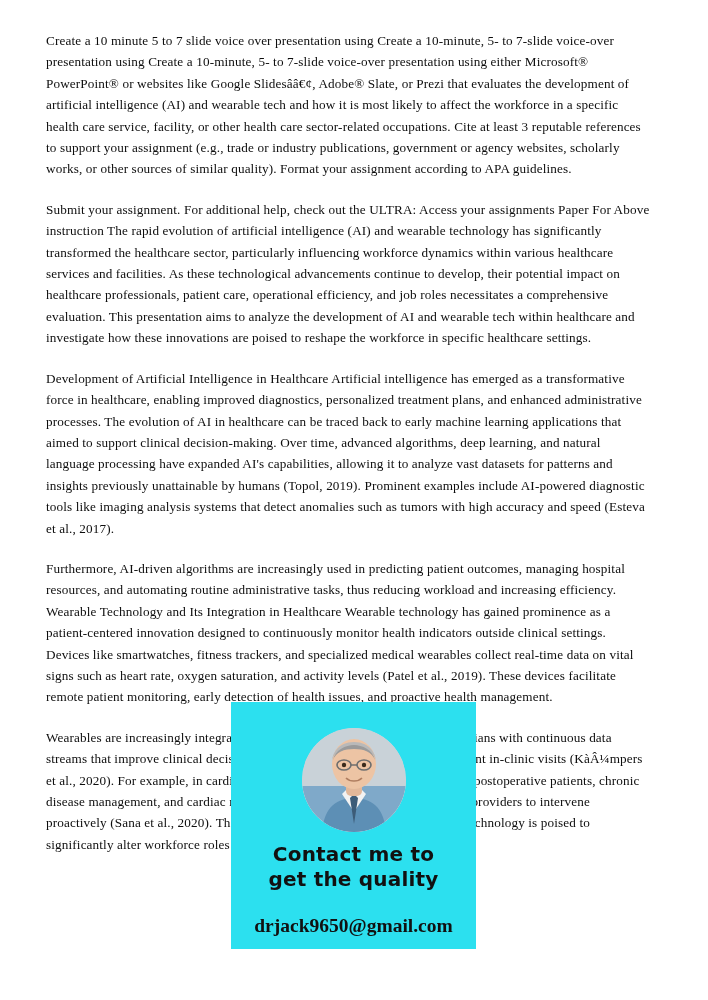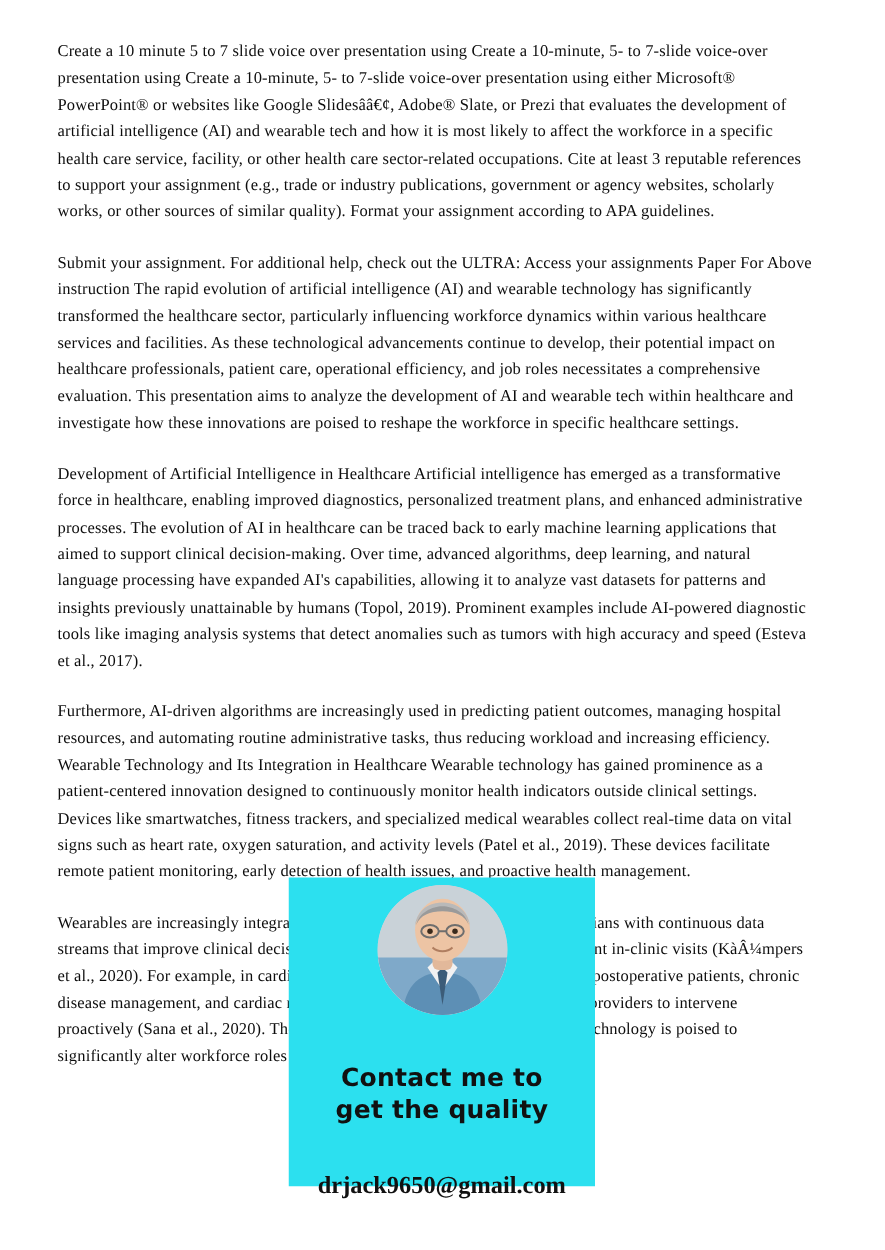--- a/index.html
+++ b/index.html
@@ -47,23 +47,22 @@
     left: 231px;
     top: 702px;
     width: 245px;
     height: 247px;
     background: #2ce0ef;
     box-shadow: 0 0 0 0 rgba(0,0,0,0);
     display: flex;
     flex-direction: column;
     align-items: center;
     justify-content: flex-start;
-    padding-top: 6px;
+    padding-top: 26px;
     box-sizing: border-box;
-    gap: 28px;
   }
   .avatar {
     width: 104px;
     height: 104px;
     border-radius: 50%;
     overflow: hidden;
     position: relative;
     background: #cfd6db;
     flex: none;
   }
@@ -74,21 +73,21 @@
     margin-top: 10px;
     text-align: center;
     font-family: "DejaVu Sans", sans-serif;
     font-weight: bold;
     color: #111111;
     font-size: 20px;
     line-height: 25px;
     letter-spacing: 0.01em;
   }
   .overlay-email {
-    margin-top: 9px;
+    margin-top: 22px;
     text-align: center;
     font-family: "Liberation Serif", serif;
     font-weight: bold;
     color: #111111;
     font-size: 19.5px;
     line-height: 24px;
   }
 </style>
 </head>
 <body>

